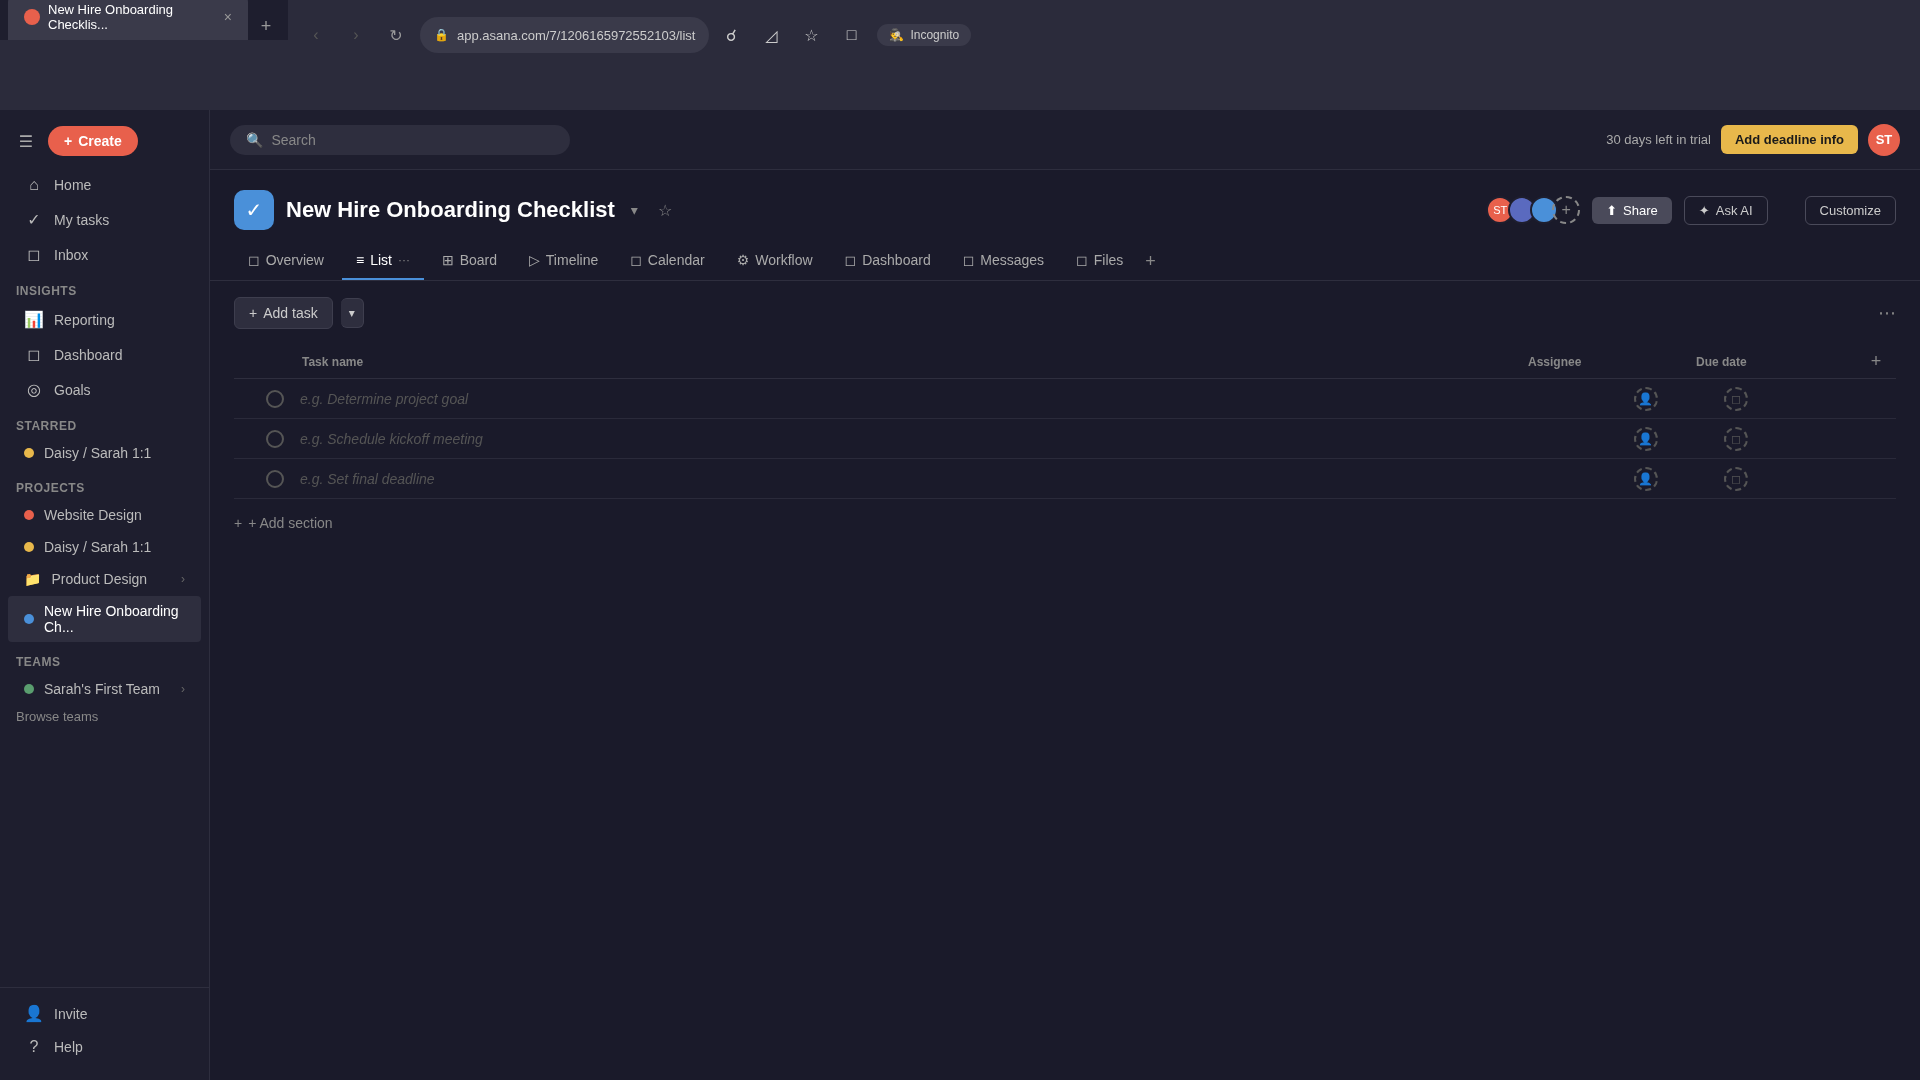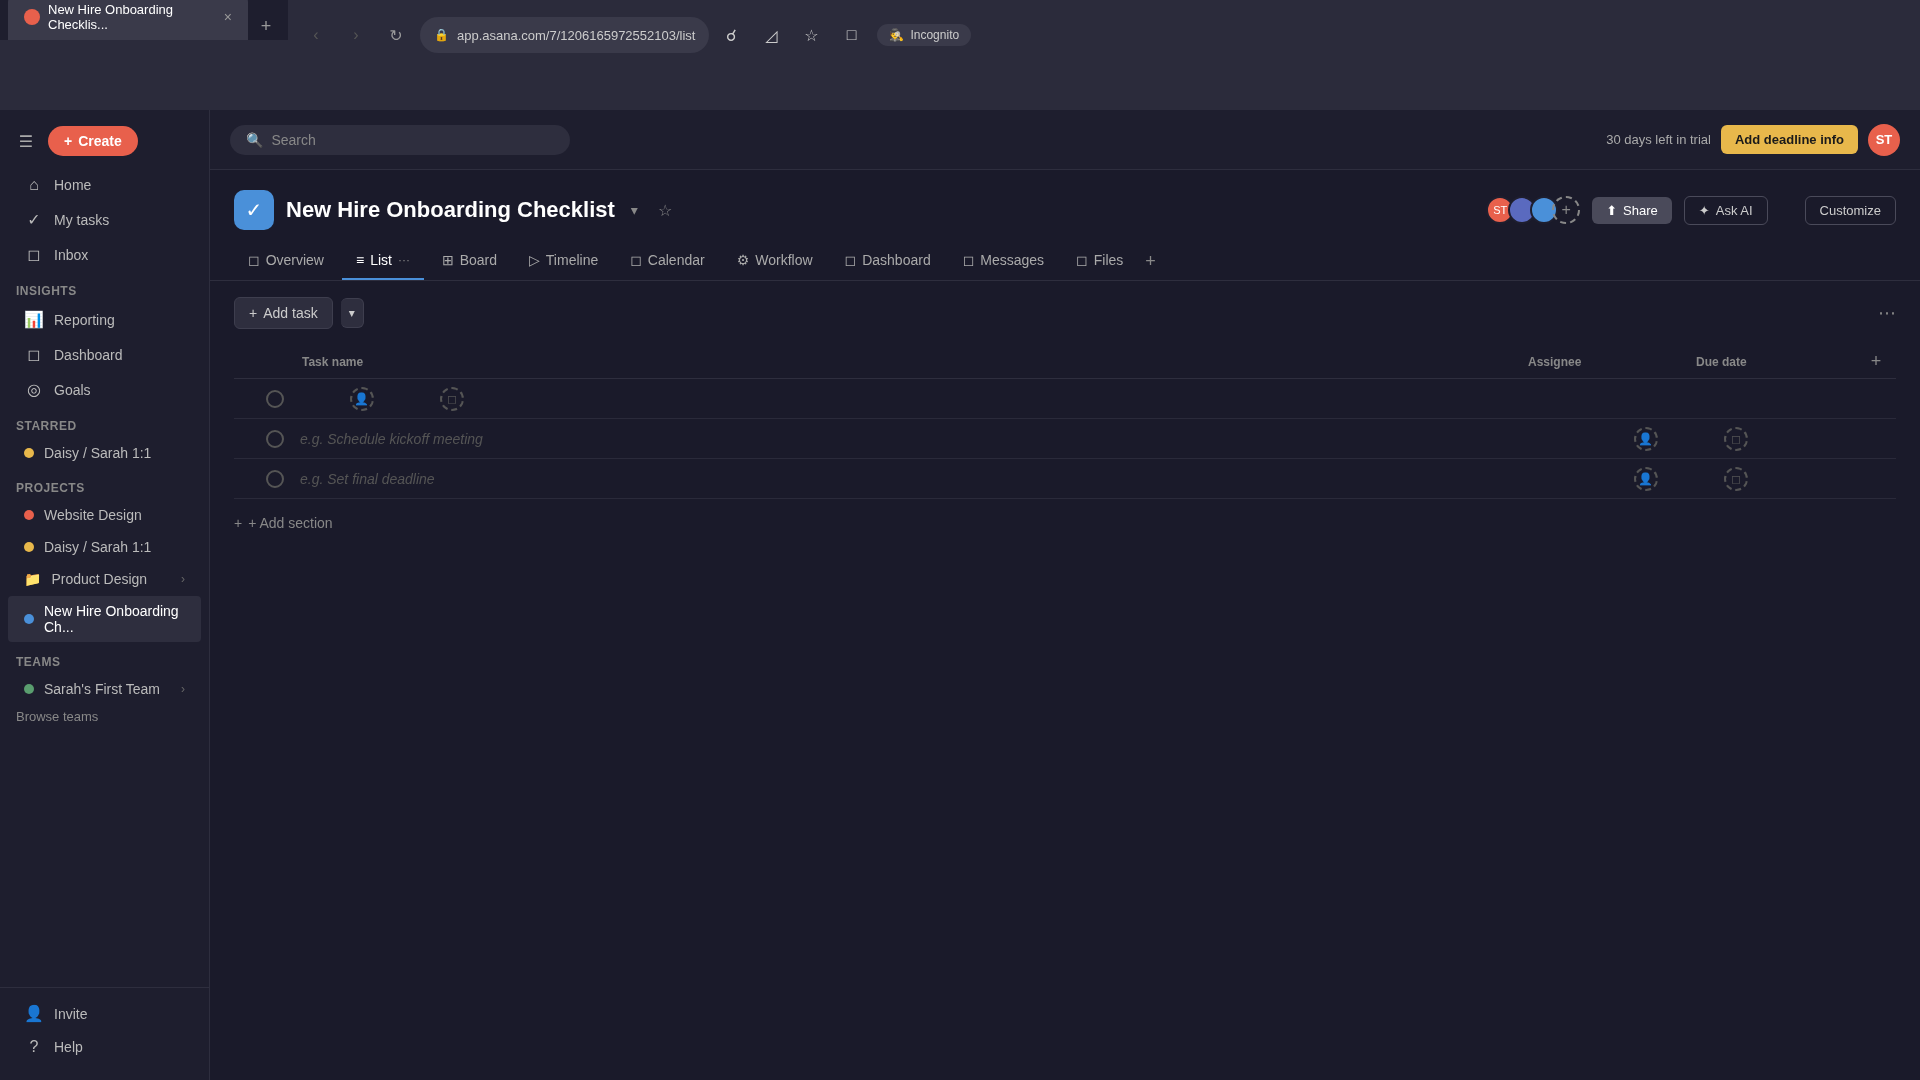--- a/index.html
+++ b/index.html
@@ -320,20 +320,21 @@
             <div class="task-indent"></div>
             <div class="task-col-name">Task name</div>
             <div class="task-col-assignee">Assignee</div>
             <div class="task-col-due">Due date</div>
             <div class="task-col-add">+</div>
           </div>
 
           <div class="task-row">
             <div class="task-indent"></div>
             <div class="task-checkbox"></div>
+            <div class="task-name-cell" style="color:#555;font-style:italic;">e.g. Determine project goal</div>
             <div class="task-assignee-cell">
               <div class="assignee-placeholder">👤</div>
             </div>
             <div class="task-due-cell">
               <div class="due-placeholder">◻</div>
             </div>
             <div class="task-extra-col"></div>
           </div>
 
           <div class="task-row">

